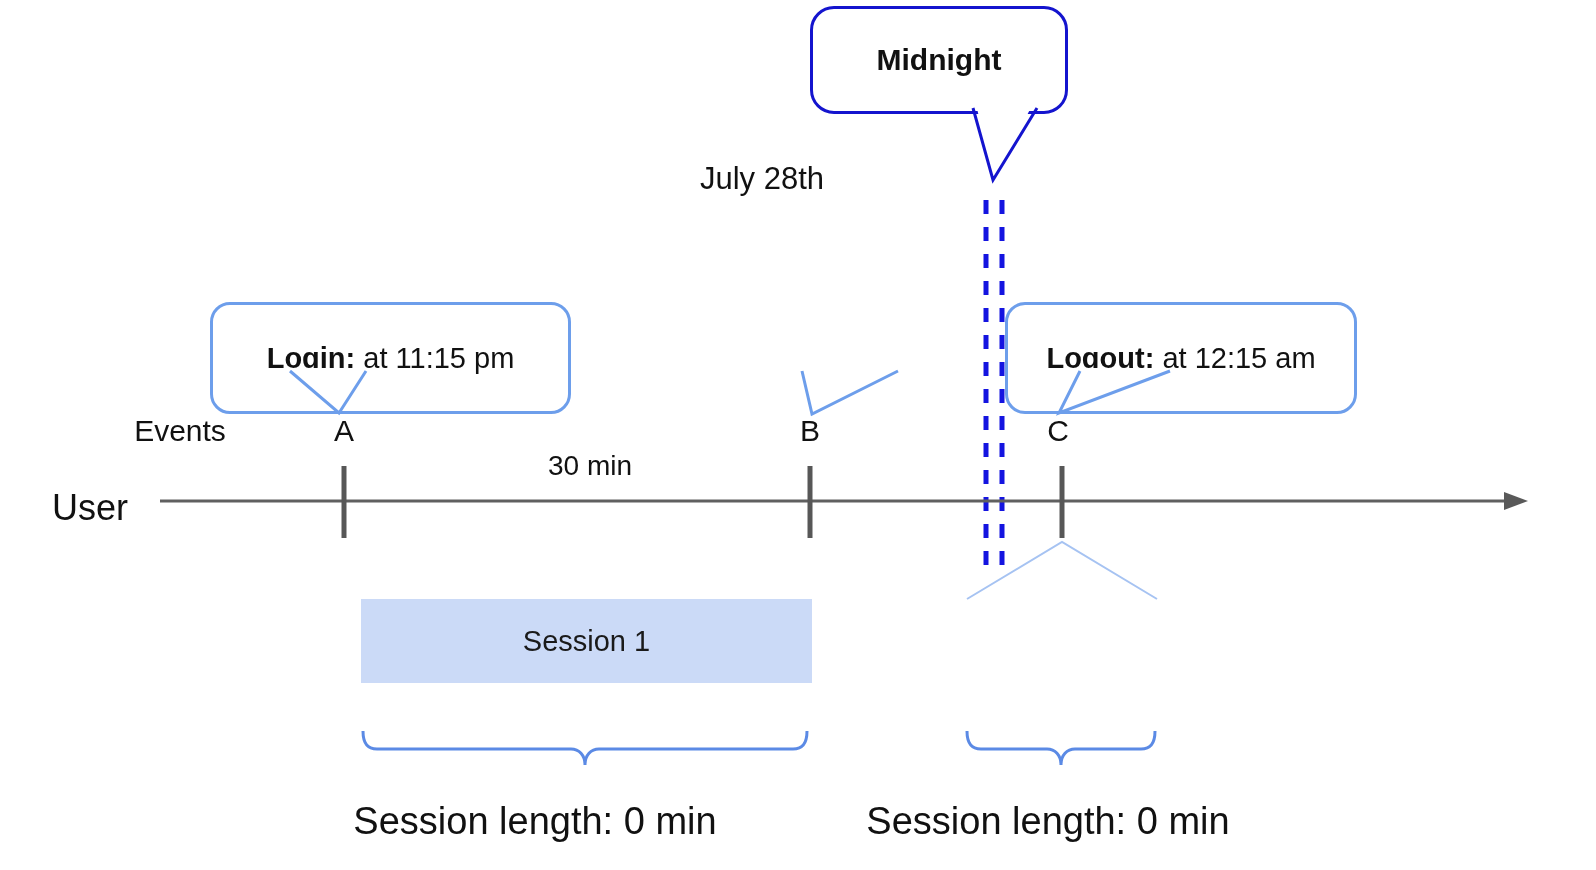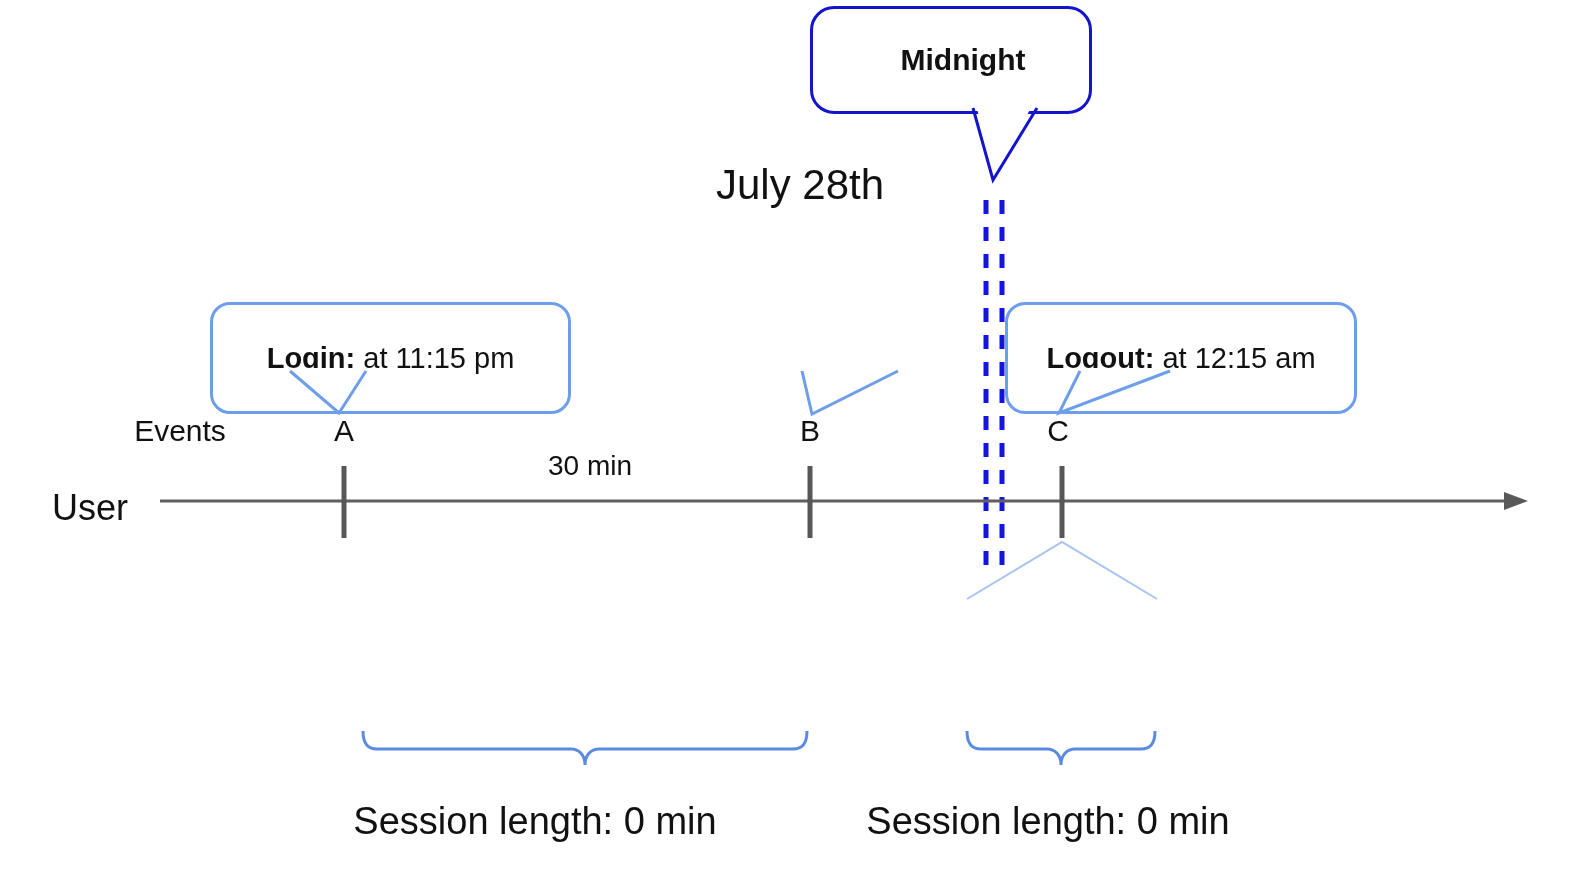--- a/index.html
+++ b/index.html
@@ -13,29 +13,29 @@
   
   .bubble{
     position:absolute;background:#fff;border:3px solid #6D9EEB;border-radius:20px;
     display:flex;align-items:center;justify-content:center;z-index:1;
     font-size:29px;white-space:nowrap;margin-top:36px;
   }
   .bubble .b{font-weight:bold;}
   .bubble-dark{
     position:absolute;background:#fff;border:3px solid #1414CE;border-radius:24px;
     display:flex;align-items:center;justify-content:center;z-index:1;
-    font-size:30px;font-weight:bold;white-space:nowrap;padding-left:24px;
+    font-size:30px;font-weight:bold;white-space:nowrap;
   }
   .bubble-login {left:210px;top:266px;width:355px;height:106px;}
   .bubble-eventb{left:590px;top:266px;width:355px;height:106px;}
   .bubble-logout{left:1005px;top:266px;width:346px;height:106px;}
   .bubble-midnight{left:810px;top:6px;width:252px;height:102px;}
 
   
-  .date-left {left:700px;top:161px;width:200px;font-size:42px;}
+  .date-left {left:662px;top:161px;width:200px;font-size:31px;}
   .date-right{left:1010px;top:161px;width:200px;font-size:31px;}
 
   
   .events-label{left:105px;top:414px;width:150px;font-size:30px;}
   .marker{width:60px;font-size:30px;top:414px;}
   .marker-a{left:314px;}
   .marker-b{left:780px;}
   .marker-c{left:1028px;}
   .interval-label{left:510px;top:450px;width:160px;font-size:28px;}
   .user-label{left:38px;top:487px;width:104px;font-size:36px;}
@@ -75,20 +75,23 @@
     </span>
   </div>
 
   <div class="lbl events-label">Events</div>
   <div class="lbl marker marker-a">A</div>
   <div class="lbl marker marker-b">B</div>
   <div class="lbl marker marker-c">C</div>
   <div class="lbl interval-label">30 min</div>
   <div class="lbl user-label">User</div>
 
+  <div class="session-bar session-1">
+    <span>Session 1</span>
+  </div>
 
   <div class="lbl length-label length-1">Session length: 0 min</div>
   <div class="lbl length-label length-2">Session length: 0 min</div>
 
   <svg class="overlay" viewBox="0 0 1596 870">
 
     <g stroke="#1414E0" stroke-width="5" stroke-dasharray="14 13">
       <line x1="986" y1="200" x2="986" y2="578"></line>
       <line x1="1002" y1="200" x2="1002" y2="578"></line>
     </g>

